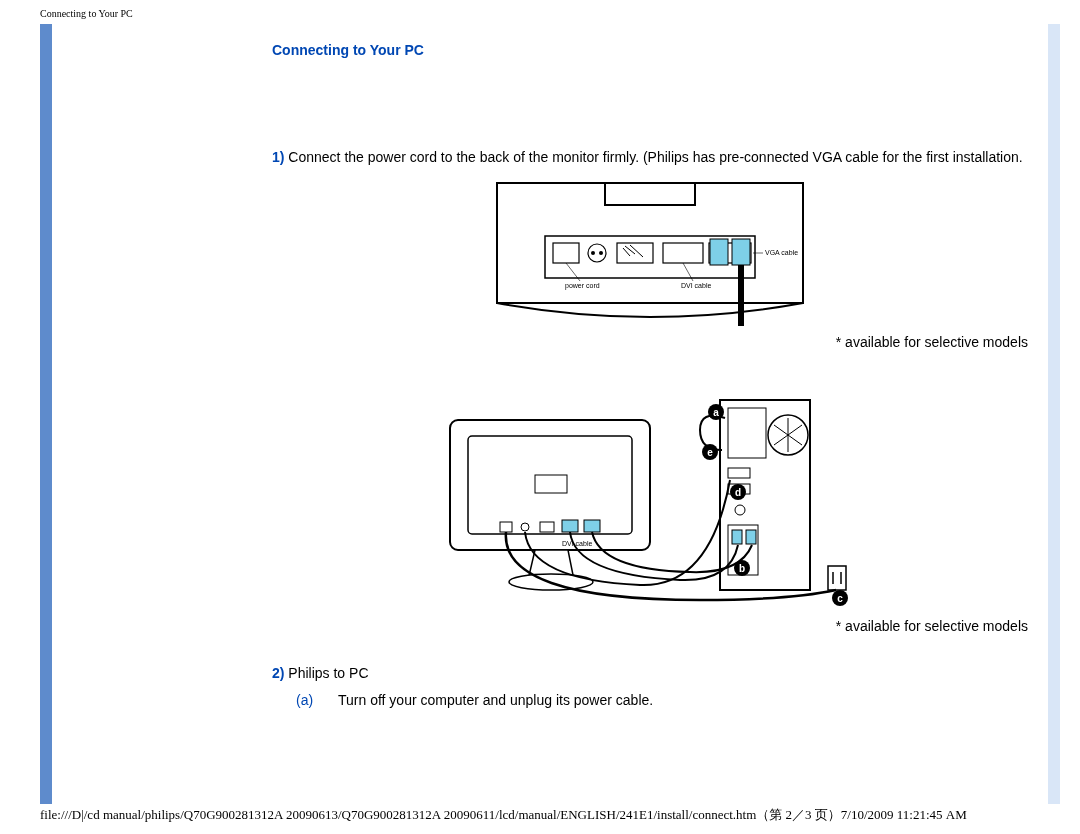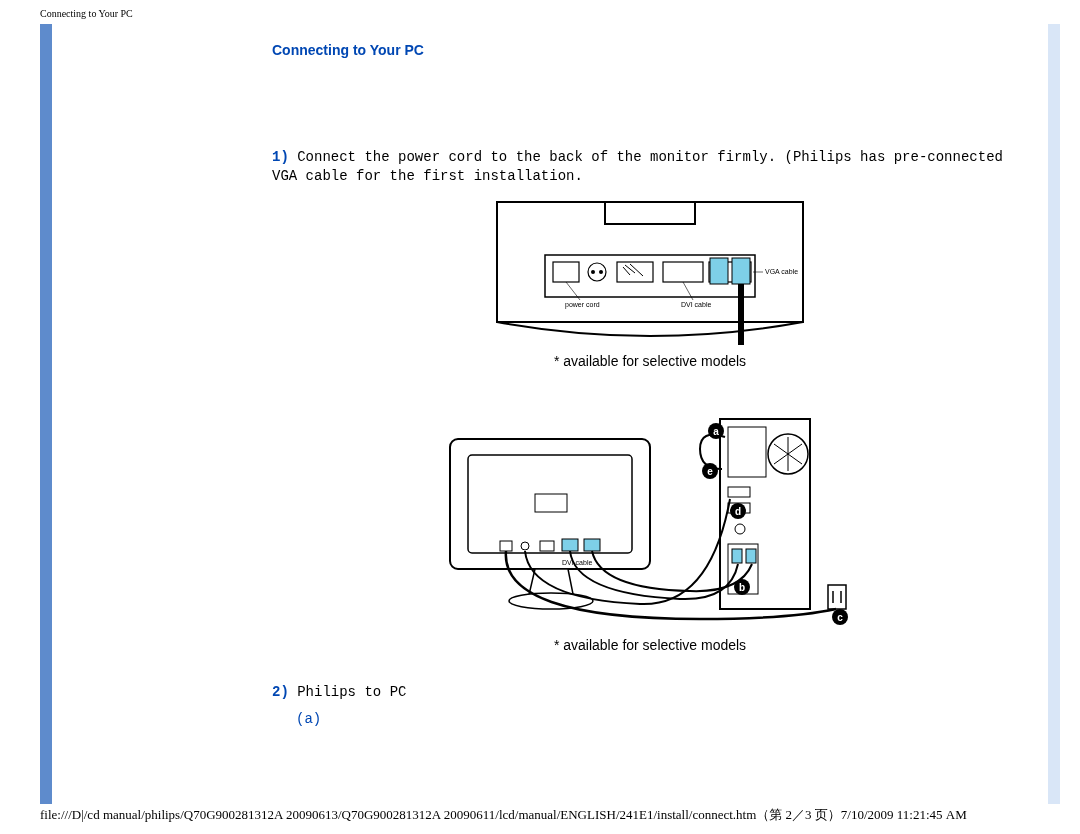--- a/index.html
+++ b/index.html
@@ -46,33 +46,32 @@
   }
   .section-title {
     color: #0047b3;
     font-weight: bold;
     font-size: 14px;
     margin-bottom: 90px;
   }
   .step {
     margin-bottom: 14px;
     line-height: 1.35;
-    font-family: Liberation Mono, monospace;
   }
   .step-num {
     color: #0047b3;
     font-weight: bold;
   }
   .diagram {
     display: flex;
     justify-content: center;
     margin: 14px 0 6px 0;
   }
   .note {
-    text-align: center;
+    text-align: right;
     margin: 8px 0 30px 0;
   }
   .sub-list {
     margin-top: 8px;
     padding-left: 24px;
   }
   .sub-item {
     display: flex;
     gap: 20px;
   }
@@ -193,19 +192,20 @@
     </svg>
   </div>
 
   <div class="note">* available for selective models</div>
 
   <div class="step">
     <span class="step-num">2)</span><span> Philips to PC</span>
     <div class="sub-list">
       <div class="sub-item">
         <span class="sub-letter">(a)</span>
+        <span>Turn off your computer and unplug its power cable.</span>
       </div>
     </div>
   </div>
 
 </div>
 
 <div class="footer-text">file:///D|/cd manual/philips/Q70G900281312A 20090613/Q70G900281312A 20090611/lcd/manual/ENGLISH/241E1/install/connect.htm（第 2／3 页）7/10/2009 11:21:45 AM</div>
 
 </body></html>

